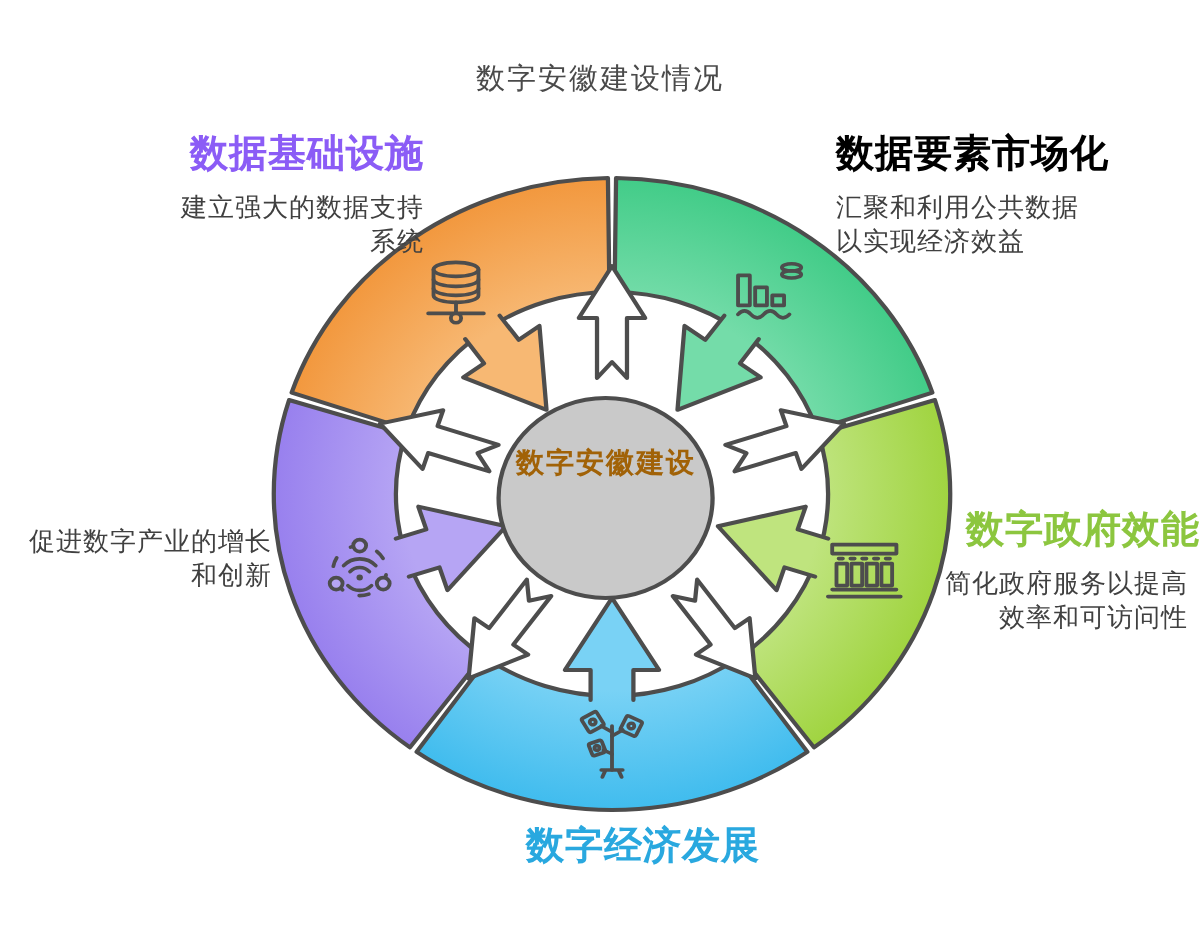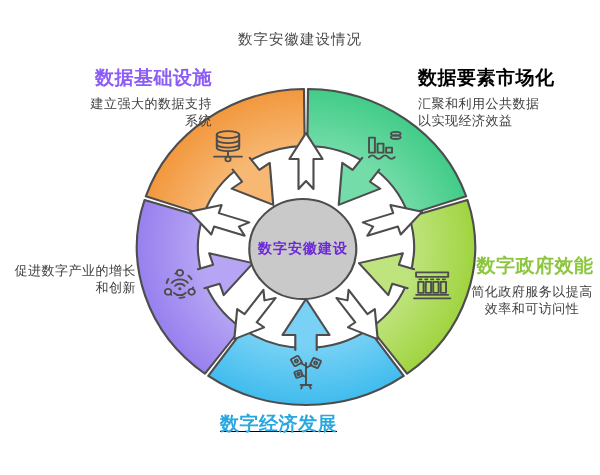--- a/index.html
+++ b/index.html
@@ -4,31 +4,31 @@
 <style>
   html,body{margin:0;padding:0;background:#fff;}
   .wrap{position:relative;width:600px;height:475px;overflow:hidden;background:#fff;
         font-family:"Liberation Sans",sans-serif;border-radius:11px;}
   .title{position:absolute;top:30px;left:0;width:600px;text-align:center;
          font-size:14.5px;color:#4a4a4a;letter-spacing:1px;}
   .lb{position:absolute;}
   .lb .hd{font-size:19px;font-weight:bold;letter-spacing:0.5px;line-height:1.1;}
   .lb .ds{font-size:13px;color:#404040;letter-spacing:0.5px;line-height:1.32;margin-top:6px;width:124px;}
   .lb-market{left:418px;top:68px;width:160px;text-align:left;}
-  .lb-government{left:470px;top:256px;width:130px;text-align:center;}
-  .lb-economy{left:220px;top:414px;width:160px;text-align:left;text-decoration:underline;}
+  .lb-government{left:470px;top:256px;width:130px;text-align:right;}
+  .lb-economy{left:220px;top:414px;width:160px;text-align:right;}
   .lb-economy .ds{margin-left:auto;margin-right:auto;}
   .lb-society{left:8px;top:256px;width:128px;text-align:right;}
   .lb-society .ds{margin-left:auto;}
   .lb-infra{left:54px;top:68px;width:158px;text-align:right;}
   .lb-infra .ds{margin-left:auto;}
   .hd-market{color:#000000;} .hd-government{color:#8CC63F;} .hd-economy{color:#29A8DF;}
   .hd-society{color:#7E6BE8;} .hd-infra{color:#8b5cf6;}
-  .center-label{position:absolute;left:220px;top:240px;width:166px;text-align:center;
-                font-size:14px;font-weight:bold;color:#6d28d9;letter-spacing:1px;}
+  .center-label{position:absolute;left:220px;top:223px;width:166px;text-align:center;
+                font-size:14px;font-weight:bold;color:#a16207;letter-spacing:1px;}
   svg{position:absolute;left:0;top:0;}
   .ic{stroke:#4d4d4d;stroke-width:1.8;fill:none;stroke-linecap:round;stroke-linejoin:round;}
   .ic .node{fill:#B6A5F4;}
   .ic .dot{fill:#4d4d4d;stroke:none;}
   .center-circle{fill:#C9C9C9;stroke:#4d4d4d;stroke-width:2;}
 </style>
 </head>
 <body>
 
 <div class="wrap">

